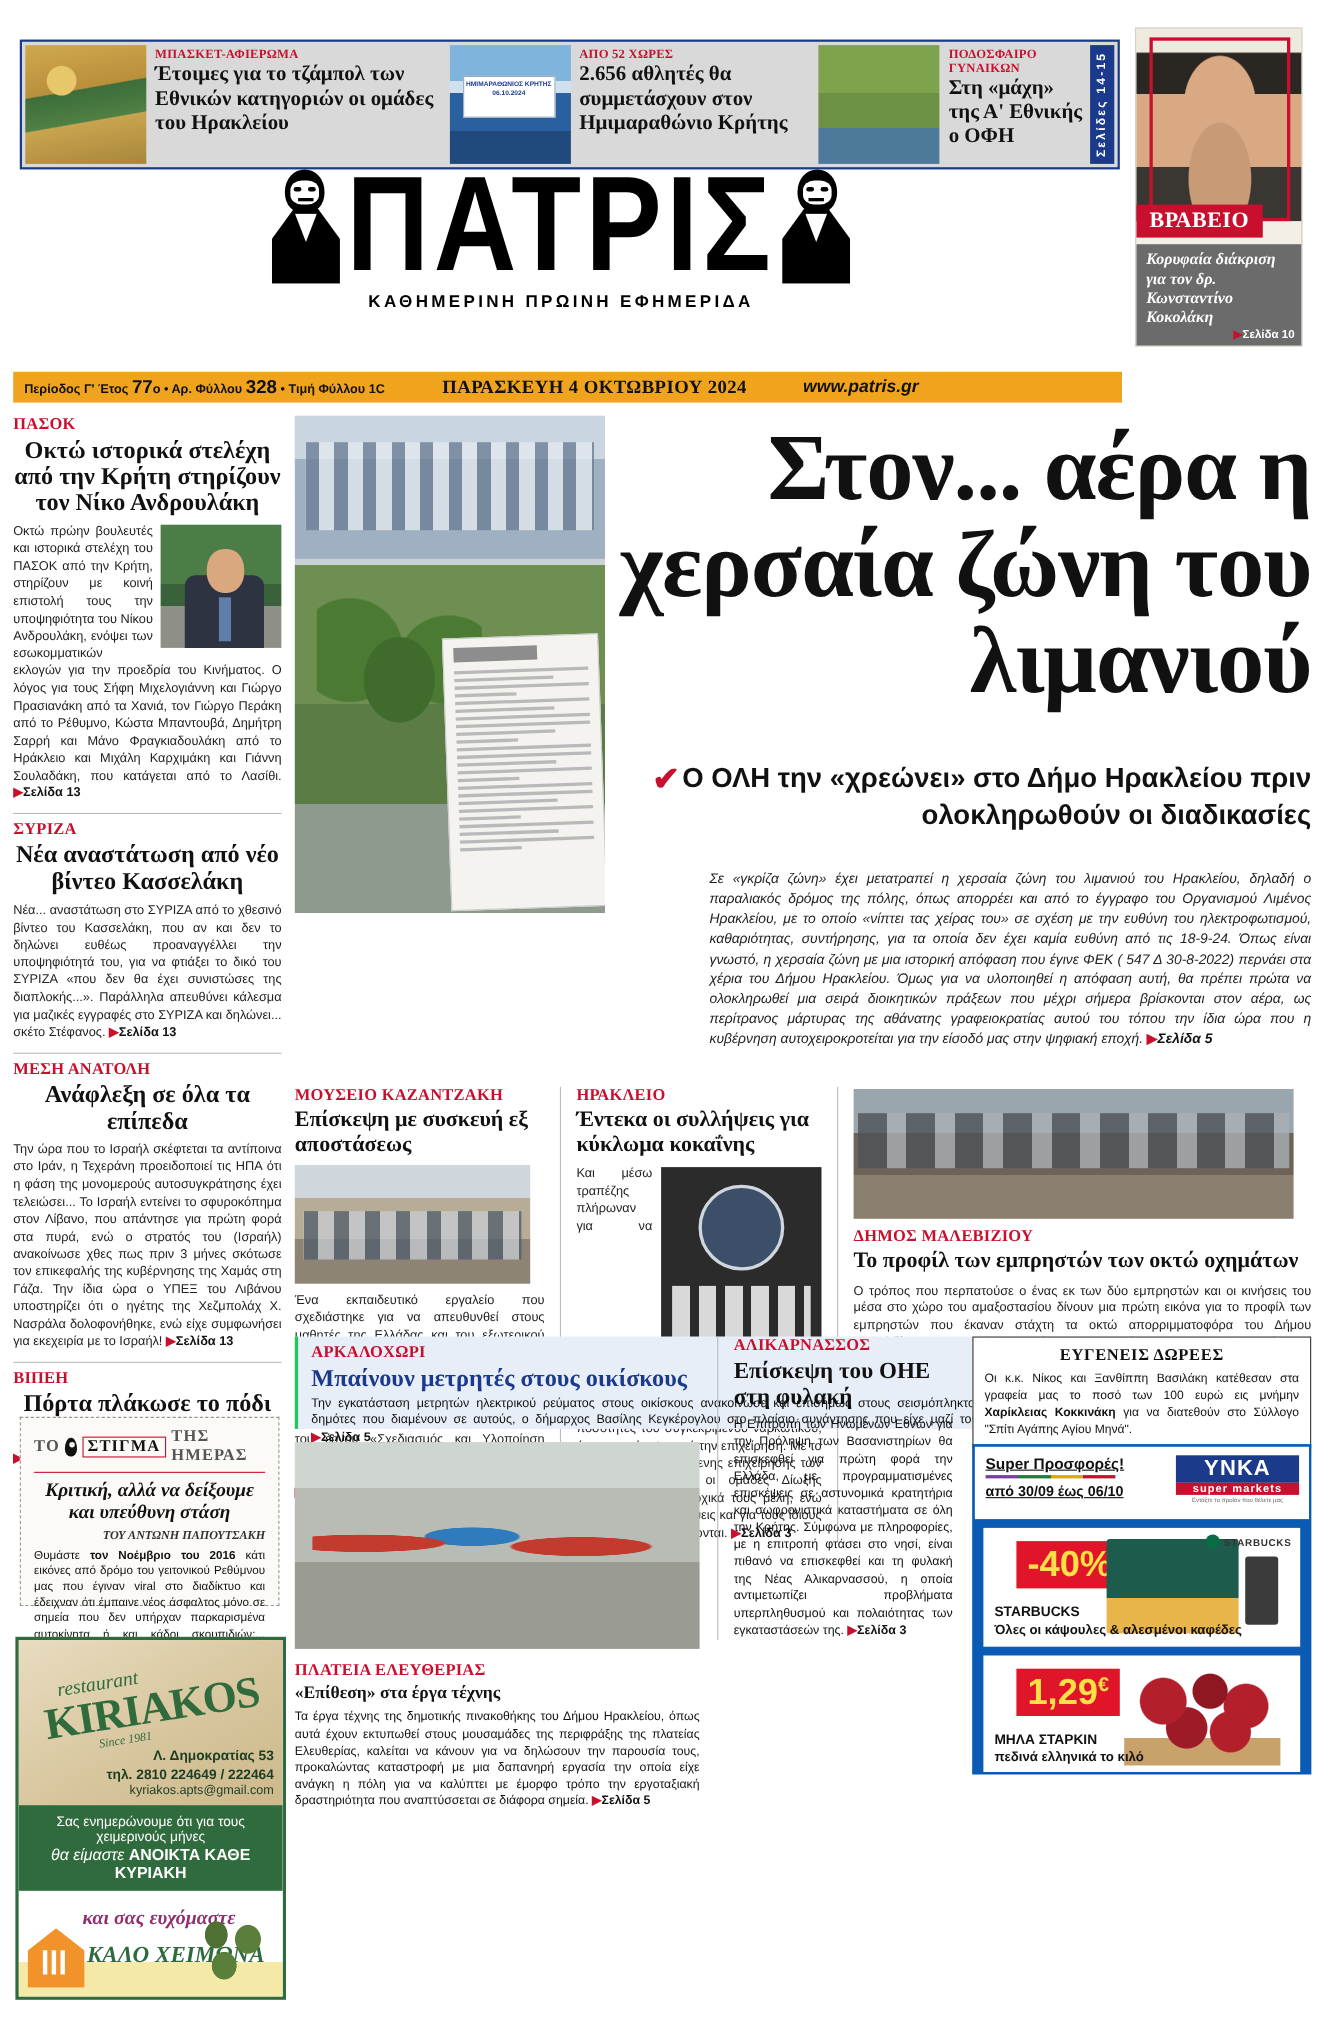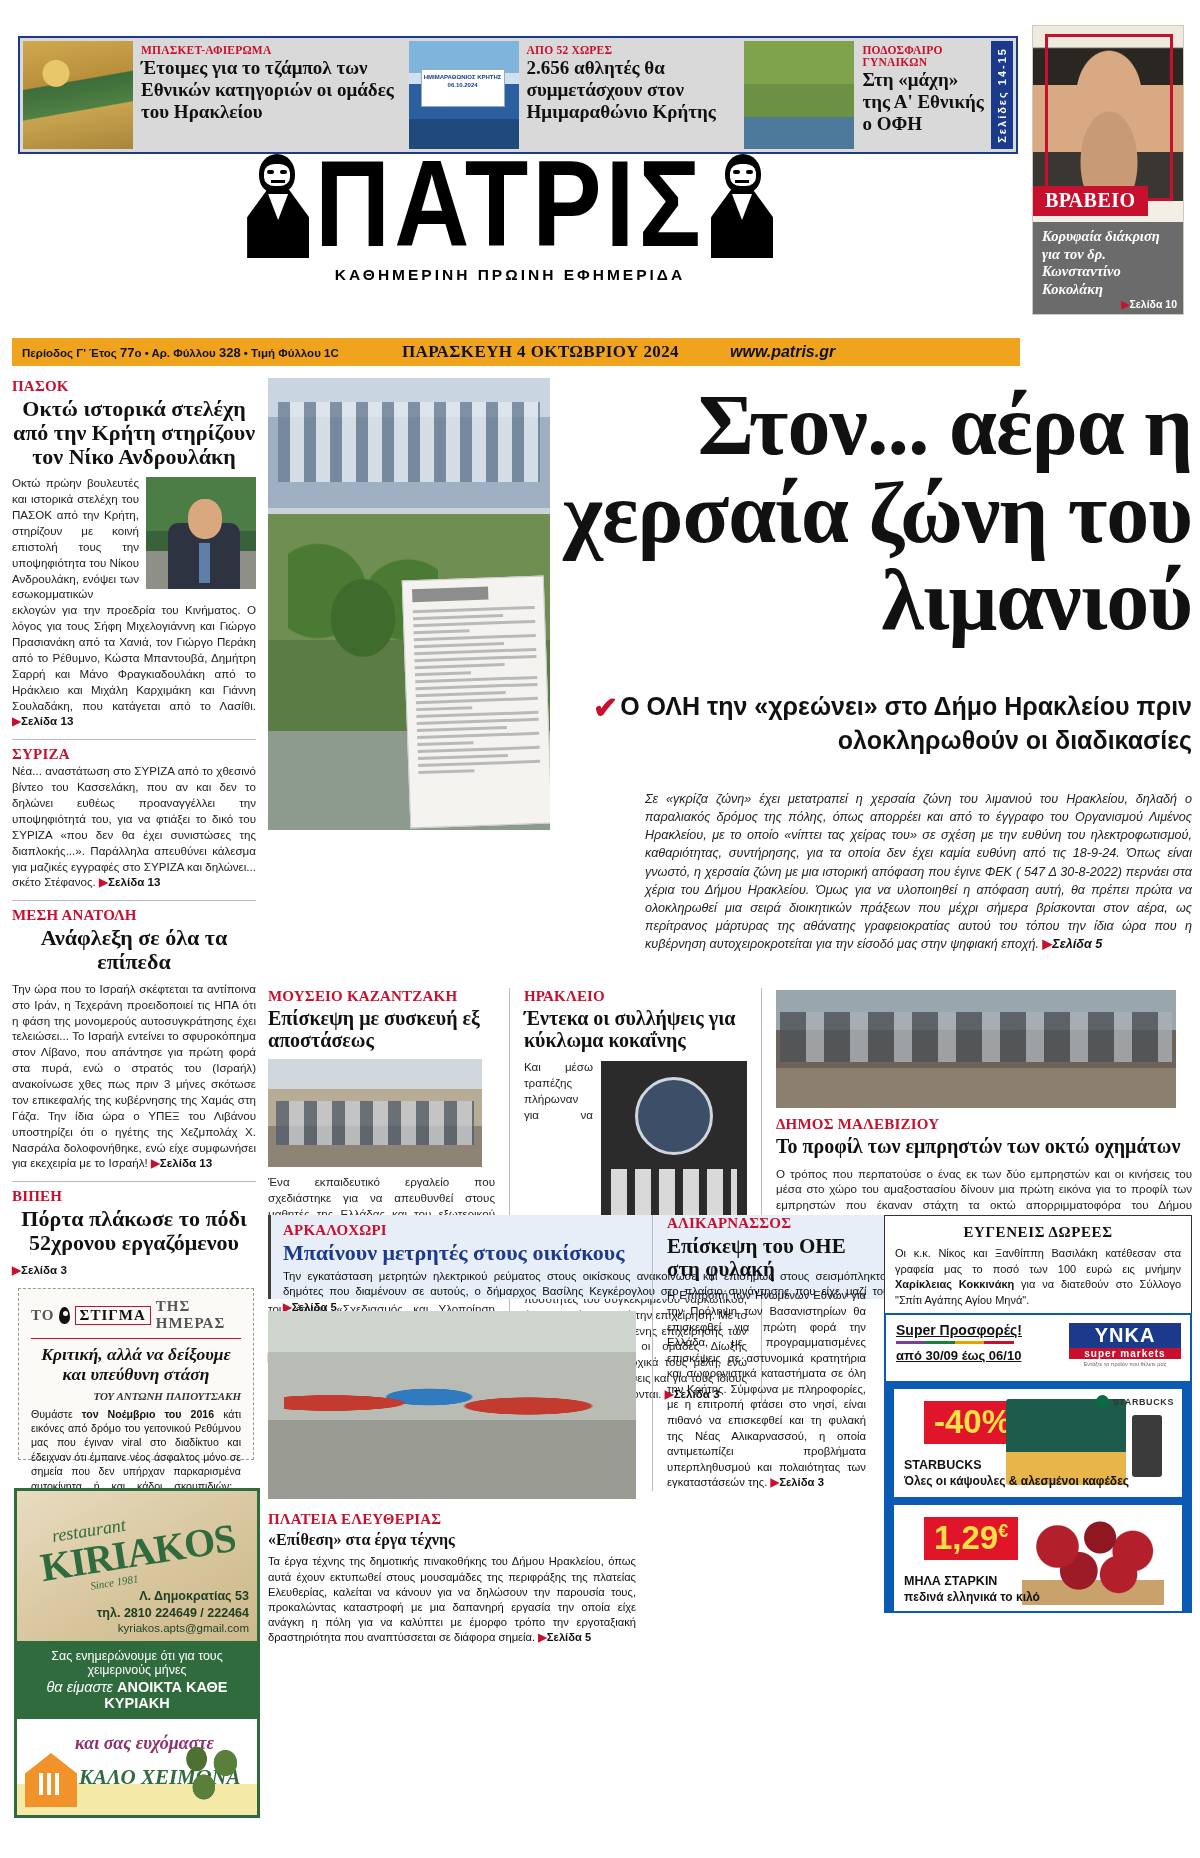--- a/index.html
+++ b/index.html
@@ -113,21 +113,21 @@
     margin-top:8px; color:#000;
   }
 
   
   .infobar{
     position:absolute; left:12px; top:338px; width:1008px; height:28px;
     background:#f0a41e; display:flex; align-items:center;
   }
   .infobar .left{ padding-left:10px; font-size:11.5px; font-weight:bold; color:#111;
      white-space:nowrap; }
-  .infobar .left b{ font-size:13px; }
+  .infobar .left b{ font-size:17px; }
   .infobar .date{
     position:absolute; left:390px; font-family:"Liberation Serif", serif;
     font-weight:bold; font-size:17px; letter-spacing:.4px; color:#111;
   }
   .infobar .site{
     position:absolute; left:718px; font-size:16px; font-weight:bold;
     font-style:italic; color:#111;
   }
 
   
@@ -286,21 +286,21 @@
     background:linear-gradient(180deg,#9aa6ae 0 34%, #6e6358 34% 66%, #8b8070 66% 100%);
     position:relative; overflow:hidden;
   }
   .mid-photo-3:after{ content:""; position:absolute; left:4px; top:22px; right:4px; height:50px;
     background:repeating-linear-gradient(90deg,#4d5257 0 26px, #a9b0b6 26px 44px); opacity:.8; }
 
   
   .lower{ position:absolute; left:268px; top:1215px; width:924px; }
   .blue-band{
     position:absolute; left:0; top:0; width:640px; height:84px;
-    background:#e8eef7; border-left:3px solid #404040; padding:7px 10px 0 12px;
+    background:#e8eef7; border-left:3px solid #22c55e; padding:7px 10px 0 12px;
   }
   .blue-band .kicker{ color:#c8102e; }
   .blue-band h2{ font-size:22px; color:#1b3a8c; margin:2px 0 4px; }
   .blue-band p{ font-size:11.4px; line-height:1.35; text-align:justify; }
 
   .ark-photo{
     position:absolute; left:0; top:96px; width:368px; height:188px;
     background:linear-gradient(180deg,#cfd5cf 0 22%, #b9bcb4 22% 58%, #9a9b92 58% 100%);
     overflow:hidden;
   }
@@ -457,20 +457,21 @@
             <div class="tie"></div>
         </div>
         <div class="body-txt"><span>Οκτώ πρώην βουλευτές και ιστορικά στελέχη του ΠΑΣΟΚ από την Κρήτη, στηρίζουν με κοινή επιστολή τους την υποψηφιότητα του Νίκου Ανδρουλάκη, ενόψει των εσωκομματικών εκλογών για την προεδρία του Κινήματος. Ο λόγος για τους Σήφη Μιχελογιάννη και Γιώργο Πρασιανάκη από τα Χανιά, τον Γιώργο Περάκη από το Ρέθυμνο, Κώστα Μπαντουβά, Δημήτρη Σαρρή και Μάνο Φραγκιαδουλάκη από το Ηράκλειο και Μιχάλη Καρχιμάκη και Γιάννη Σουλαδάκη, που κατάγεται από το Λασίθι.</span> <span class="pg"><i>▶</i><b>Σελίδα 13</b></span></div>
       </div>
     </div>
 
     <div class="rule" style="margin:8px 0 6px"></div>
 
     <div class="art">
       <div class="kicker">ΣΥΡΙΖΑ</div>
+      <h2 class="hl">Νέα αναστάτωση από νέο βίντεο Κασσελάκη</h2>
       <div class="body-txt"><span>Νέα... αναστάτωση στο ΣΥΡΙΖΑ από το χθεσινό βίντεο του Κασσελάκη, που αν και δεν το δηλώνει ευθέως προαναγγέλλει την υποψηφιότητά του, για να φτιάξει το δικό του ΣΥΡΙΖΑ «που δεν θα έχει συνιστώσες της διαπλοκής...». Παράλληλα απευθύνει κάλεσμα για μαζικές εγγραφές στο ΣΥΡΙΖΑ και δηλώνει... σκέτο Στέφανος.</span> <span class="pg"><i>▶</i><b>Σελίδα 13</b></span></div>
     </div>
 
     <div class="rule" style="margin:8px 0 6px"></div>
 
     <div class="art">
       <div class="kicker">ΜΕΣΗ ΑΝΑΤΟΛΗ</div>
       <h2 class="hl">Ανάφλεξη σε όλα τα επίπεδα</h2>
       <div class="body-txt"><span>Την ώρα που το Ισραήλ σκέφτεται τα αντίποινα στο Ιράν, η Τεχεράνη προειδοποιεί τις ΗΠΑ ότι η φάση της μονομερούς αυτοσυγκράτησης έχει τελειώσει... Το Ισραήλ εντείνει το σφυροκόπημα στον Λίβανο, που απάντησε για πρώτη φορά στα πυρά, ενώ ο στρατός του (Ισραήλ) ανακοίνωσε χθες πως πριν 3 μήνες σκότωσε τον επικεφαλής της κυβέρνησης της Χαμάς στη Γάζα. Την ίδια ώρα ο ΥΠΕΞ του Λιβάνου υποστηρίζει ότι ο ηγέτης της Χεζμπολάχ Χ. Νασράλα δολοφονήθηκε, ενώ είχε συμφωνήσει για εκεχειρία με το Ισραήλ!</span> <span class="pg"><i>▶</i><b>Σελίδα 13</b></span></div>
     </div>

